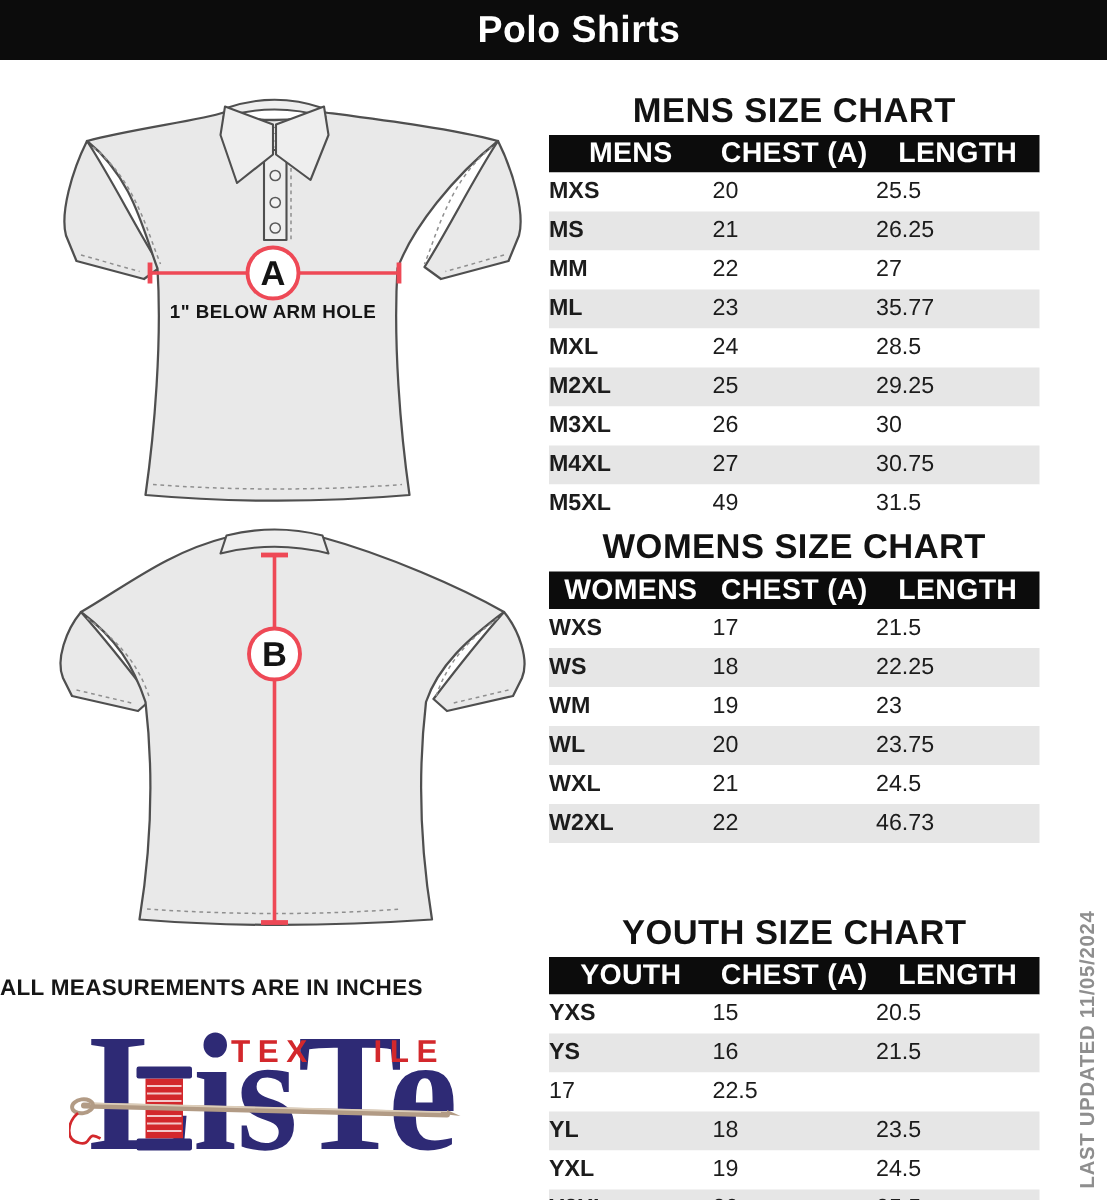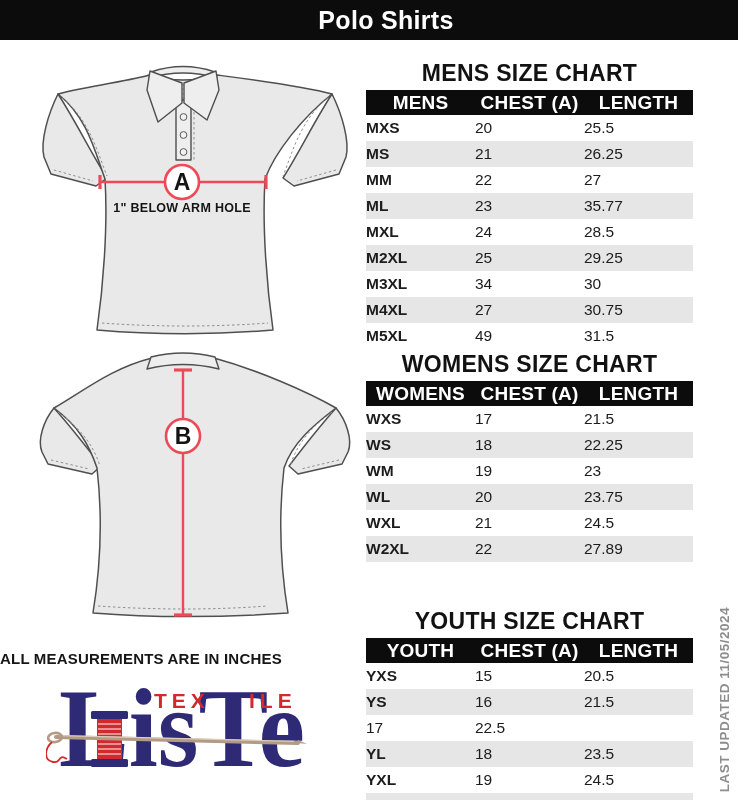--- a/index.html
+++ b/index.html
@@ -230,21 +230,21 @@
           <span class="val">24</span>
           <span class="val">28.5</span>
         </div>
         <div class="trow alt">
           <span class="size">M2XL</span>
           <span class="val">25</span>
           <span class="val">29.25</span>
         </div>
         <div class="trow">
           <span class="size">M3XL</span>
-          <span class="val">34</span>
+          <span class="val">26</span>
           <span class="val">30</span>
         </div>
         <div class="trow alt">
           <span class="size">M4XL</span>
           <span class="val">27</span>
           <span class="val">30.75</span>
         </div>
         <div class="trow">
           <span class="size">M5XL</span>
           <span class="val">49</span>
@@ -281,21 +281,21 @@
           <span class="val">23.75</span>
         </div>
         <div class="trow">
           <span class="size">WXL</span>
           <span class="val">21</span>
           <span class="val">24.5</span>
         </div>
         <div class="trow alt">
           <span class="size">W2XL</span>
           <span class="val">22</span>
-          <span class="val">27.89</span>
+          <span class="val">46.73</span>
         </div>
       </div>
   </section>
   <section class="chart-section s2">
     <h2 class="chart-title">YOUTH SIZE CHART</h2>
     <div class="size-table">
         <div class="thead">
           <span>YOUTH</span>
           <span>CHEST (A)</span>
           <span>LENGTH (B)</span>

